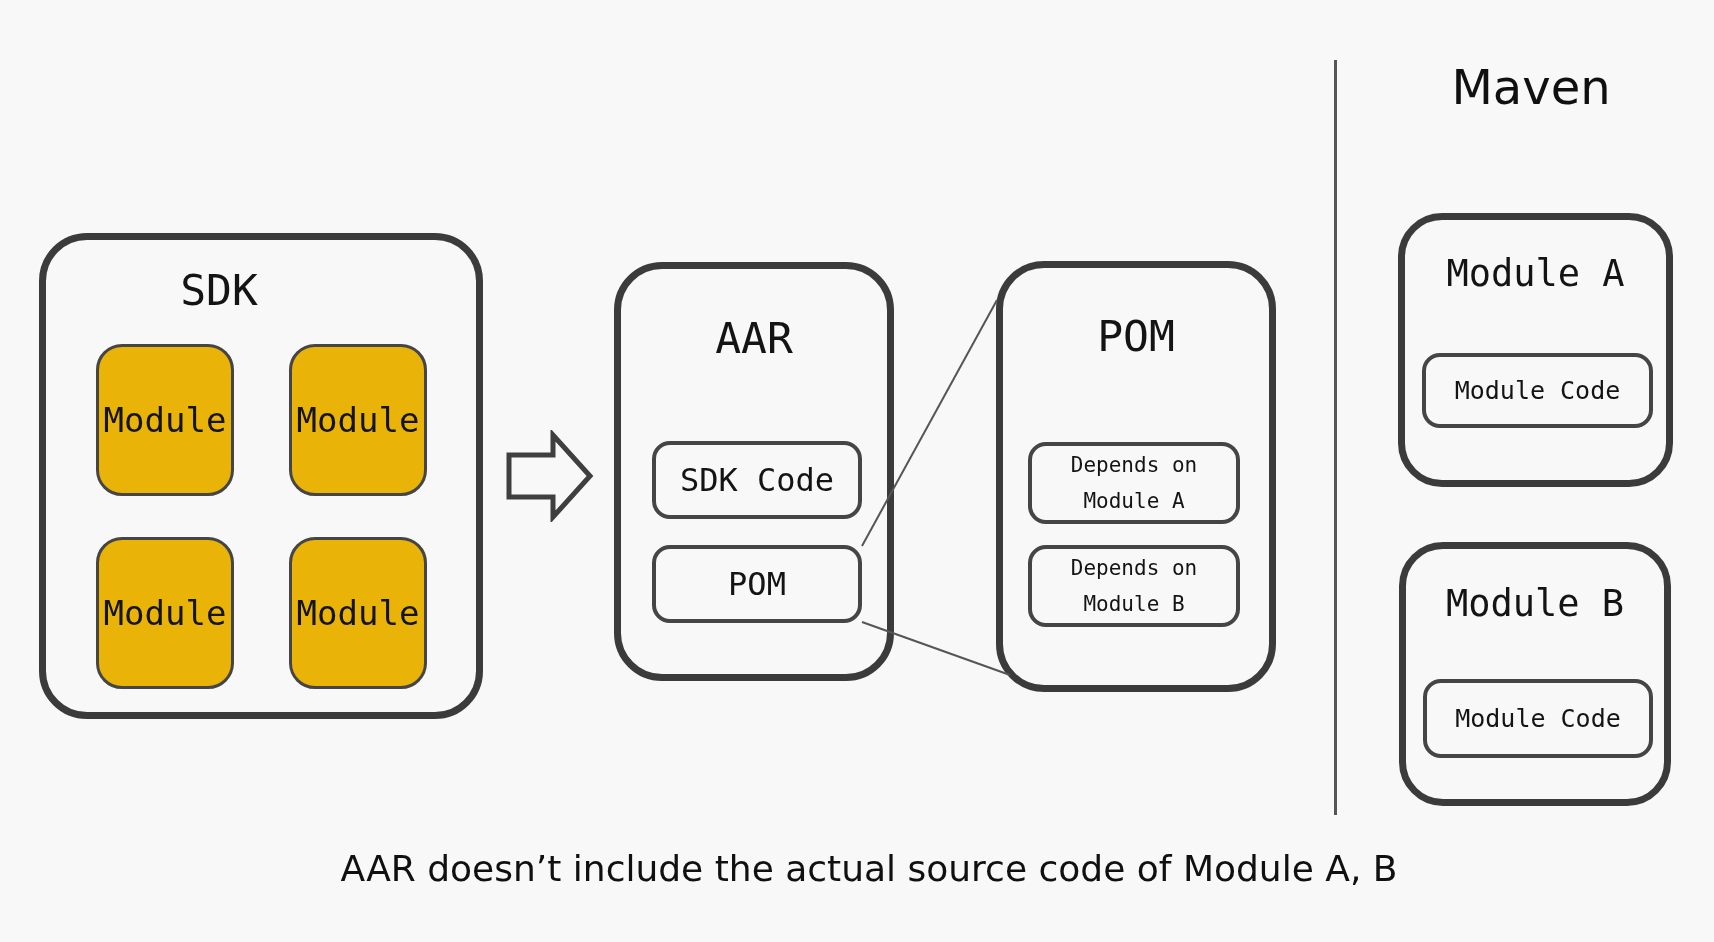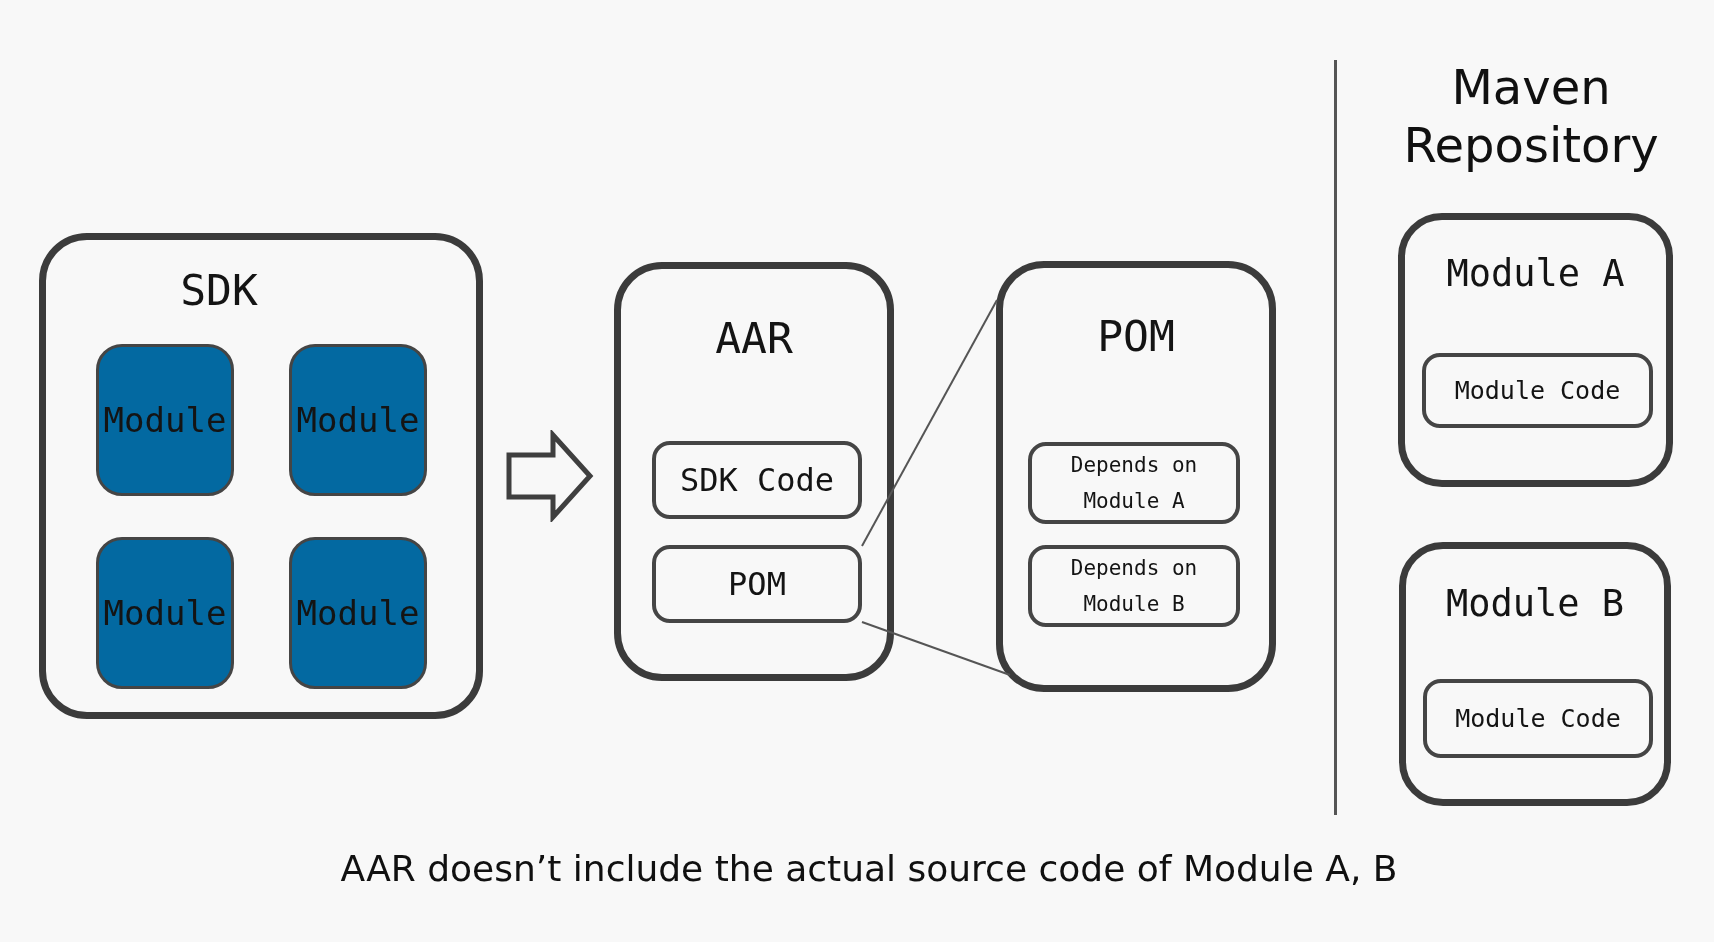--- a/index.html
+++ b/index.html
@@ -31,21 +31,21 @@
     background: #f8f8f8;
     display: flex;
     align-items: center;
     justify-content: center;
     text-align: center;
   }
   
   .module-box {
     border: 3px solid #454545;
     border-radius: 26px;
-    background: #0369a1;
+    background: #eab308;
     display: flex;
     align-items: center;
     justify-content: center;
     font-size: 34px;
   }
   .box-title {
     text-align: center;
     font-size: 43px;
     font-weight: 500;
     line-height: 48px;
@@ -136,21 +136,20 @@
 
   <svg class="abs" style="left:850px; top:290px;" width="170" height="395" viewBox="0 0 170 395">
     <line x1="12" y1="256" x2="147" y2="10" stroke="#555555" stroke-width="2"></line>
     <line x1="12" y1="332" x2="160" y2="385" stroke="#555555" stroke-width="2"></line>
   </svg>
 
   <div id="divider" class="abs" style="left:1334px; top:60px; height:755px;"></div>
 
   <div id="maven-title" class="abs hand" style="left:1386px; top:58px; width:290px;">
     <span>Maven</span><br>
-    <span>Repository</span>
   </div>
 
   <div class="abs big-box" style="left:1398px; top:213px; width:275px; height:274px; border-radius:44px;"></div>
   <div class="abs sub-title" style="left:1398px; top:252px; width:275px;">Module A</div>
   <div class="abs small-box code-label" style="left:1422px; top:353px; width:231px; height:75px;">
     <span>Module Code</span>
   </div>
 
   <div class="abs big-box" style="left:1399px; top:542px; width:272px; height:264px; border-radius:44px;"></div>
   <div class="abs sub-title" style="left:1399px; top:582px; width:272px;">Module B</div>

